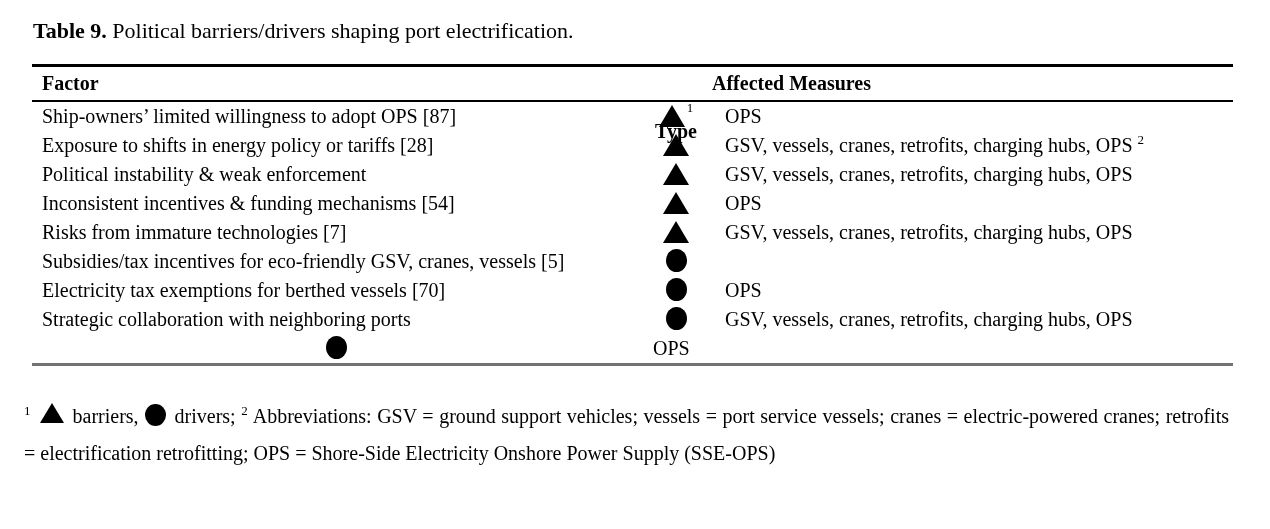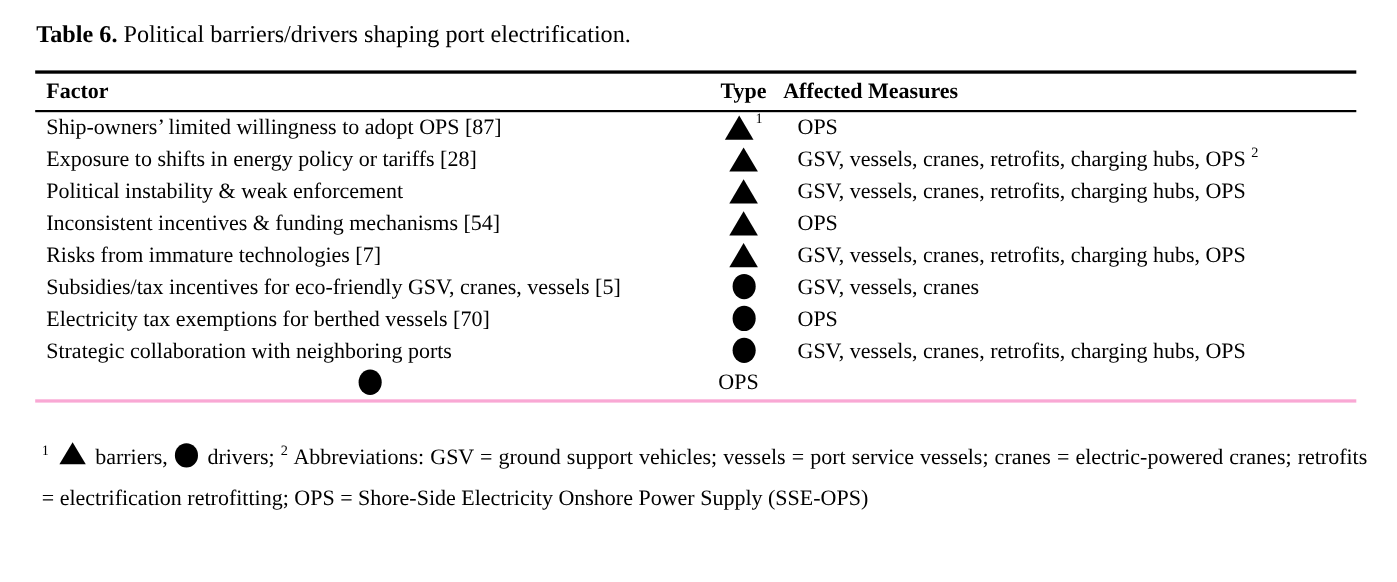--- a/index.html
+++ b/index.html
@@ -11,59 +11,59 @@
   }
   .page { position:relative; width:1270px; height:529px; background:#ffffff; }
 
   
   .caption { position:absolute; left:33px; top:16px; font-size:22px; line-height:30px; white-space:nowrap; }
   .caption .lbl { font-weight:bold; }
 
   
   .tbl {
     position:absolute; left:32px; top:64px; width:1201px;
-    border-top:3px solid #000; border-bottom:3px solid #f9a8d4;
+    border-top:3px solid #000; border-bottom:3px solid #737373;
     font-size:20px;
   }
   .row { display:grid; grid-template-columns:608px 72px 521px; height:29px; line-height:29px; }
   .thead { height:33px; line-height:33px; border-bottom:2px solid #000; font-weight:bold; }
   .c1 { padding-left:10px; white-space:nowrap; overflow:visible; }
   .c3 { padding-left:13px; white-space:nowrap; overflow:visible; }
   .thead .c3 { padding-left:0; }
   .c2 { display:flex; justify-content:center; align-items:flex-end; height:100%; box-sizing:border-box; padding-bottom:4px; }
-  .thead .c2 { display:block; text-align:center; padding-bottom:14px; }
+  .thead .c2 { display:block; text-align:center; padding-bottom:14px;margin-top:48px; }
 
   
   .tri { display:inline-block; width:0; height:0;
          border-left:13px solid transparent; border-right:13px solid transparent;
          border-bottom:22px solid #000; }
   .circ { display:inline-block; width:21px; height:23px; background:#000; border-radius:50%; }
 
   sup { font-size:13px; }
   .c2 sup { position:relative; top:-13px; margin-left:2px; line-height:1; }
   .c3 sup { vertical-align:super; margin-left:5px; line-height:1; }
   sup:empty { display:none; }
 
   
   .footnote {
-    position:absolute; left:38px; top:398px; width:1205px;
+    position:absolute; left:24px; top:398px; width:1205px;
     font-size:20px; line-height:37px; text-align:justify;
   }
   .footnote sup { vertical-align:super; margin-right:5px; line-height:1; }
   .footnote .tri { border-left-width:12px; border-right-width:12px; border-bottom-width:20px;
                    margin:0 9px 0 4px; vertical-align:0; }
   .footnote .circ { width:21px; height:22px; margin:0 9px 0 6px; vertical-align:-3px; }
 </style>
 </head>
 <body>
 
 <div class="page">
 
   <div class="caption">
-    <span class="lbl">Table 6.</span>
+    <span class="lbl">Table 9.</span>
     <span>Political barriers/drivers shaping port electrification.</span>
   </div>
 
   <div class="tbl">
     <div class="row thead">
       <div class="c1">Factor</div>
       <div class="c2">Type</div>
       <div class="c3">Affected Measures</div>
     </div>
     <div>
@@ -106,21 +106,20 @@
             <span class="tri"></span>
           </div>
     <div class="c3"><span>GSV, vessels, cranes, retrofits, charging hubs, OPS</span></div>
   </div>
 
   <div class="row">
     <div class="c1">Subsidies/tax incentives for eco-friendly GSV, cranes, vessels [5]</div>
     <div class="c2">
             <span class="circ"></span>
           </div>
-    <div class="c3"><span>GSV, vessels, cranes</span></div>
   </div>
 
   <div class="row">
     <div class="c1">Electricity tax exemptions for berthed vessels [70]</div>
     <div class="c2">
             <span class="circ"></span>
           </div>
     <div class="c3"><span>OPS</span></div>
   </div>
 

